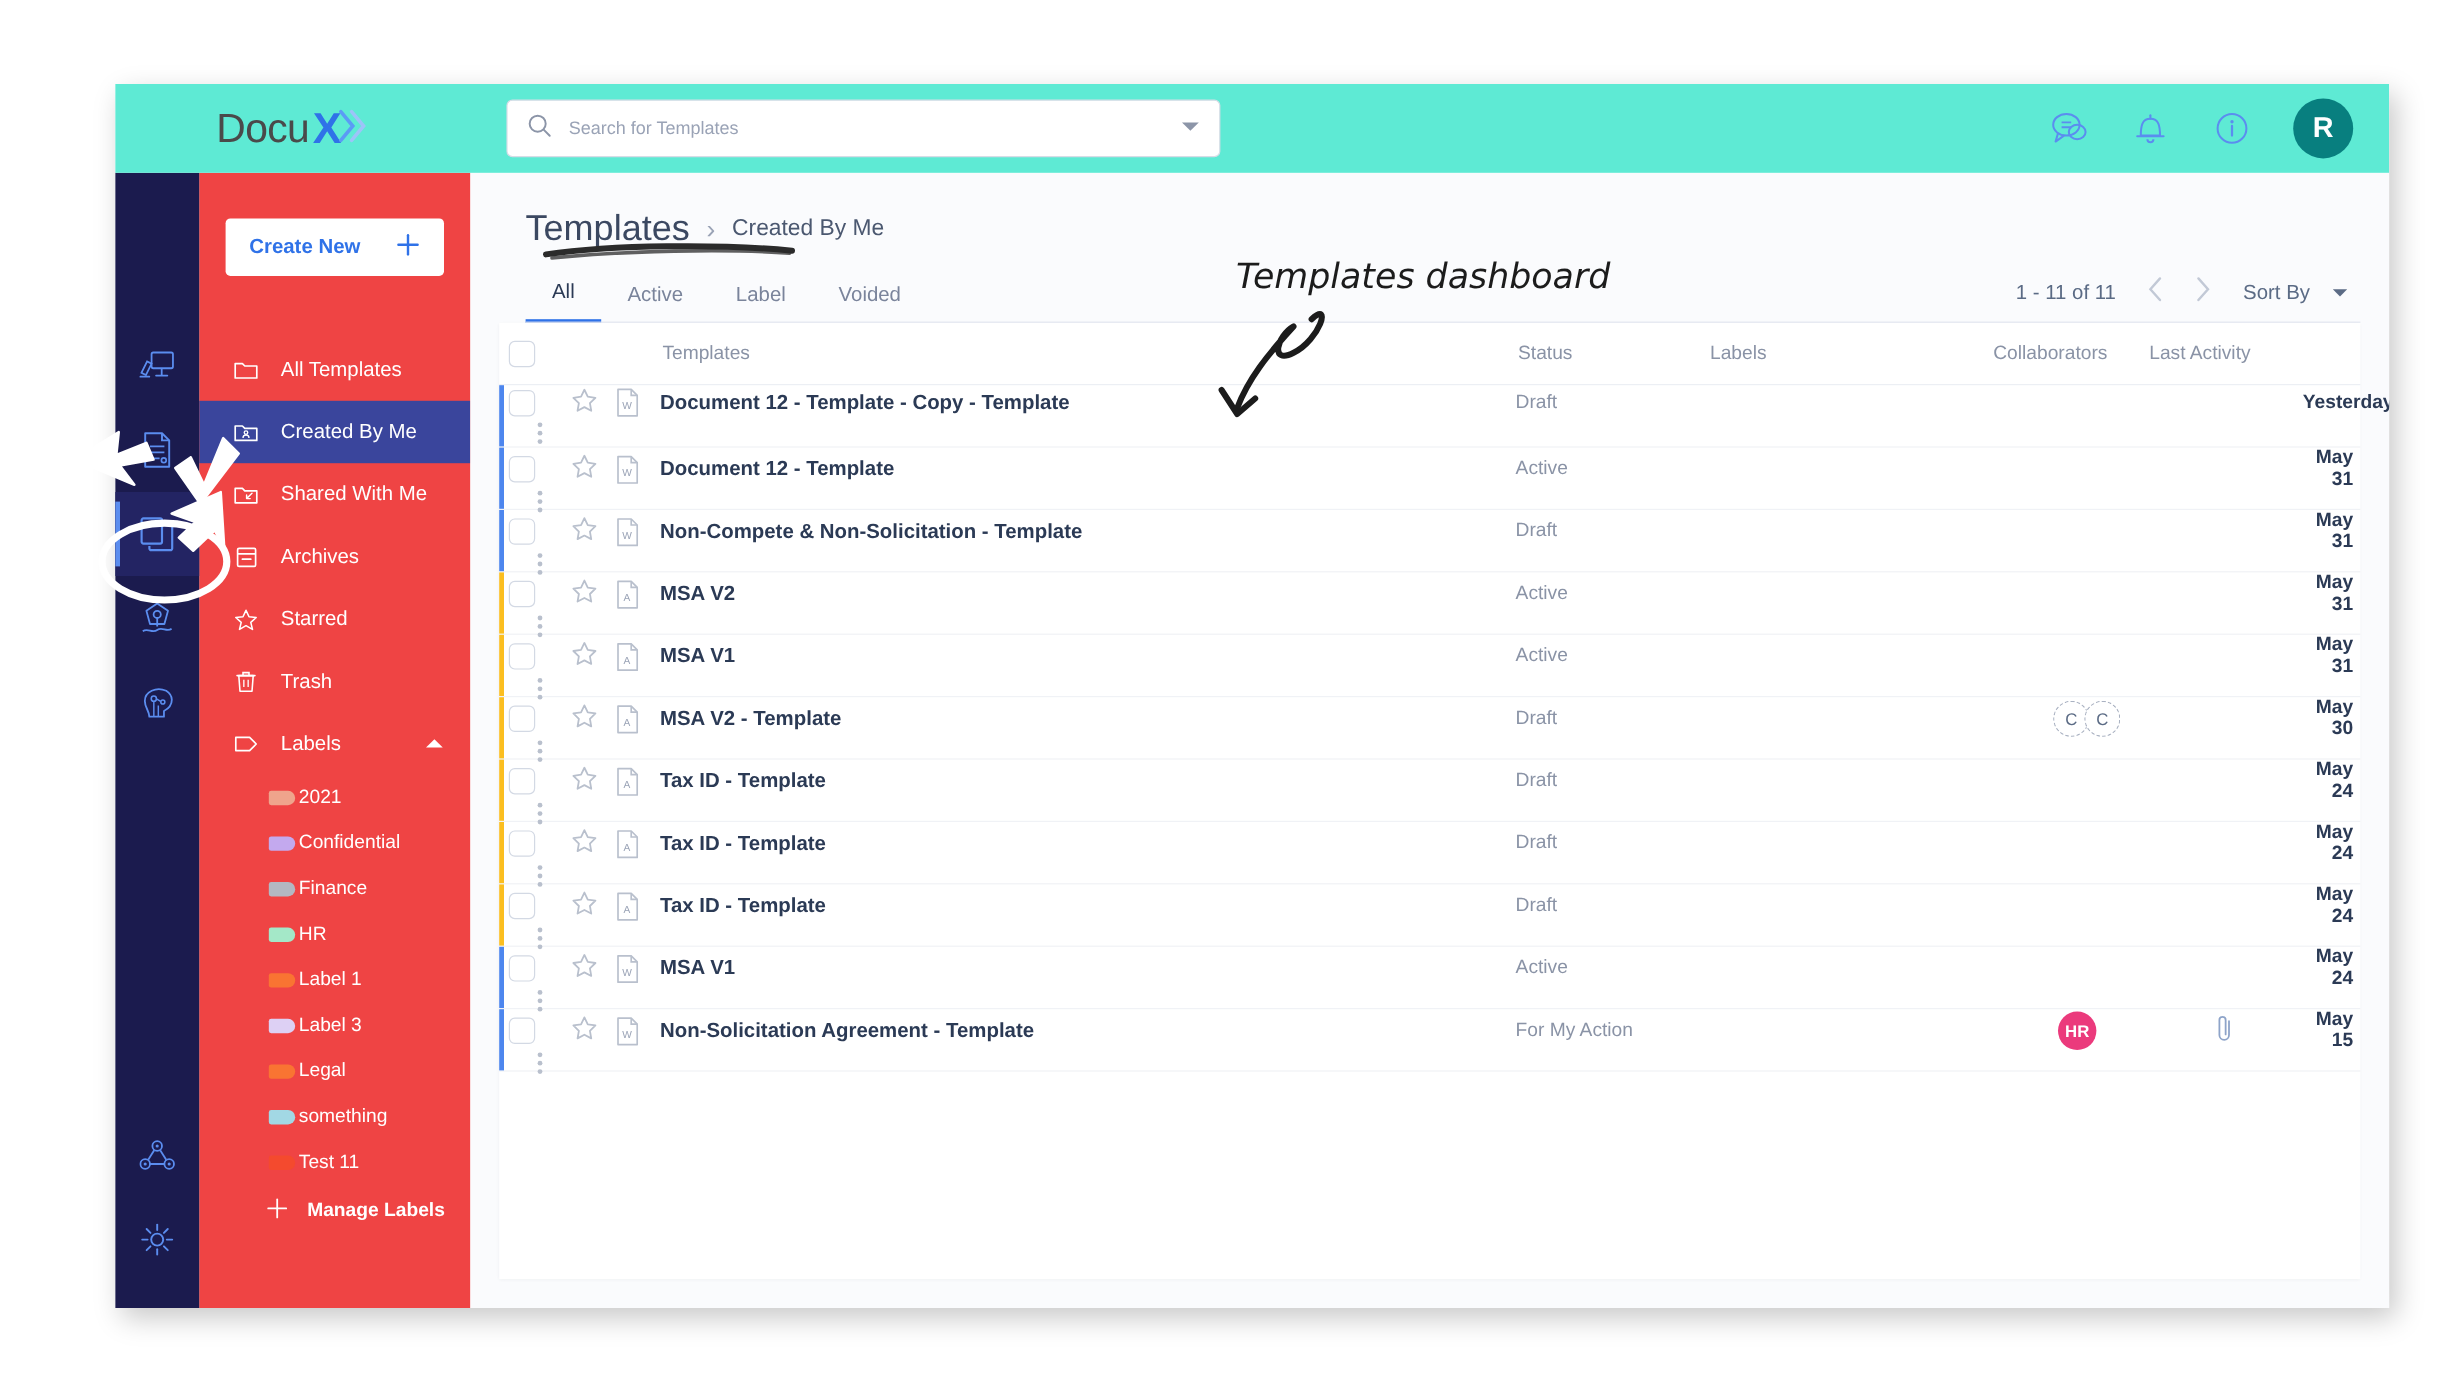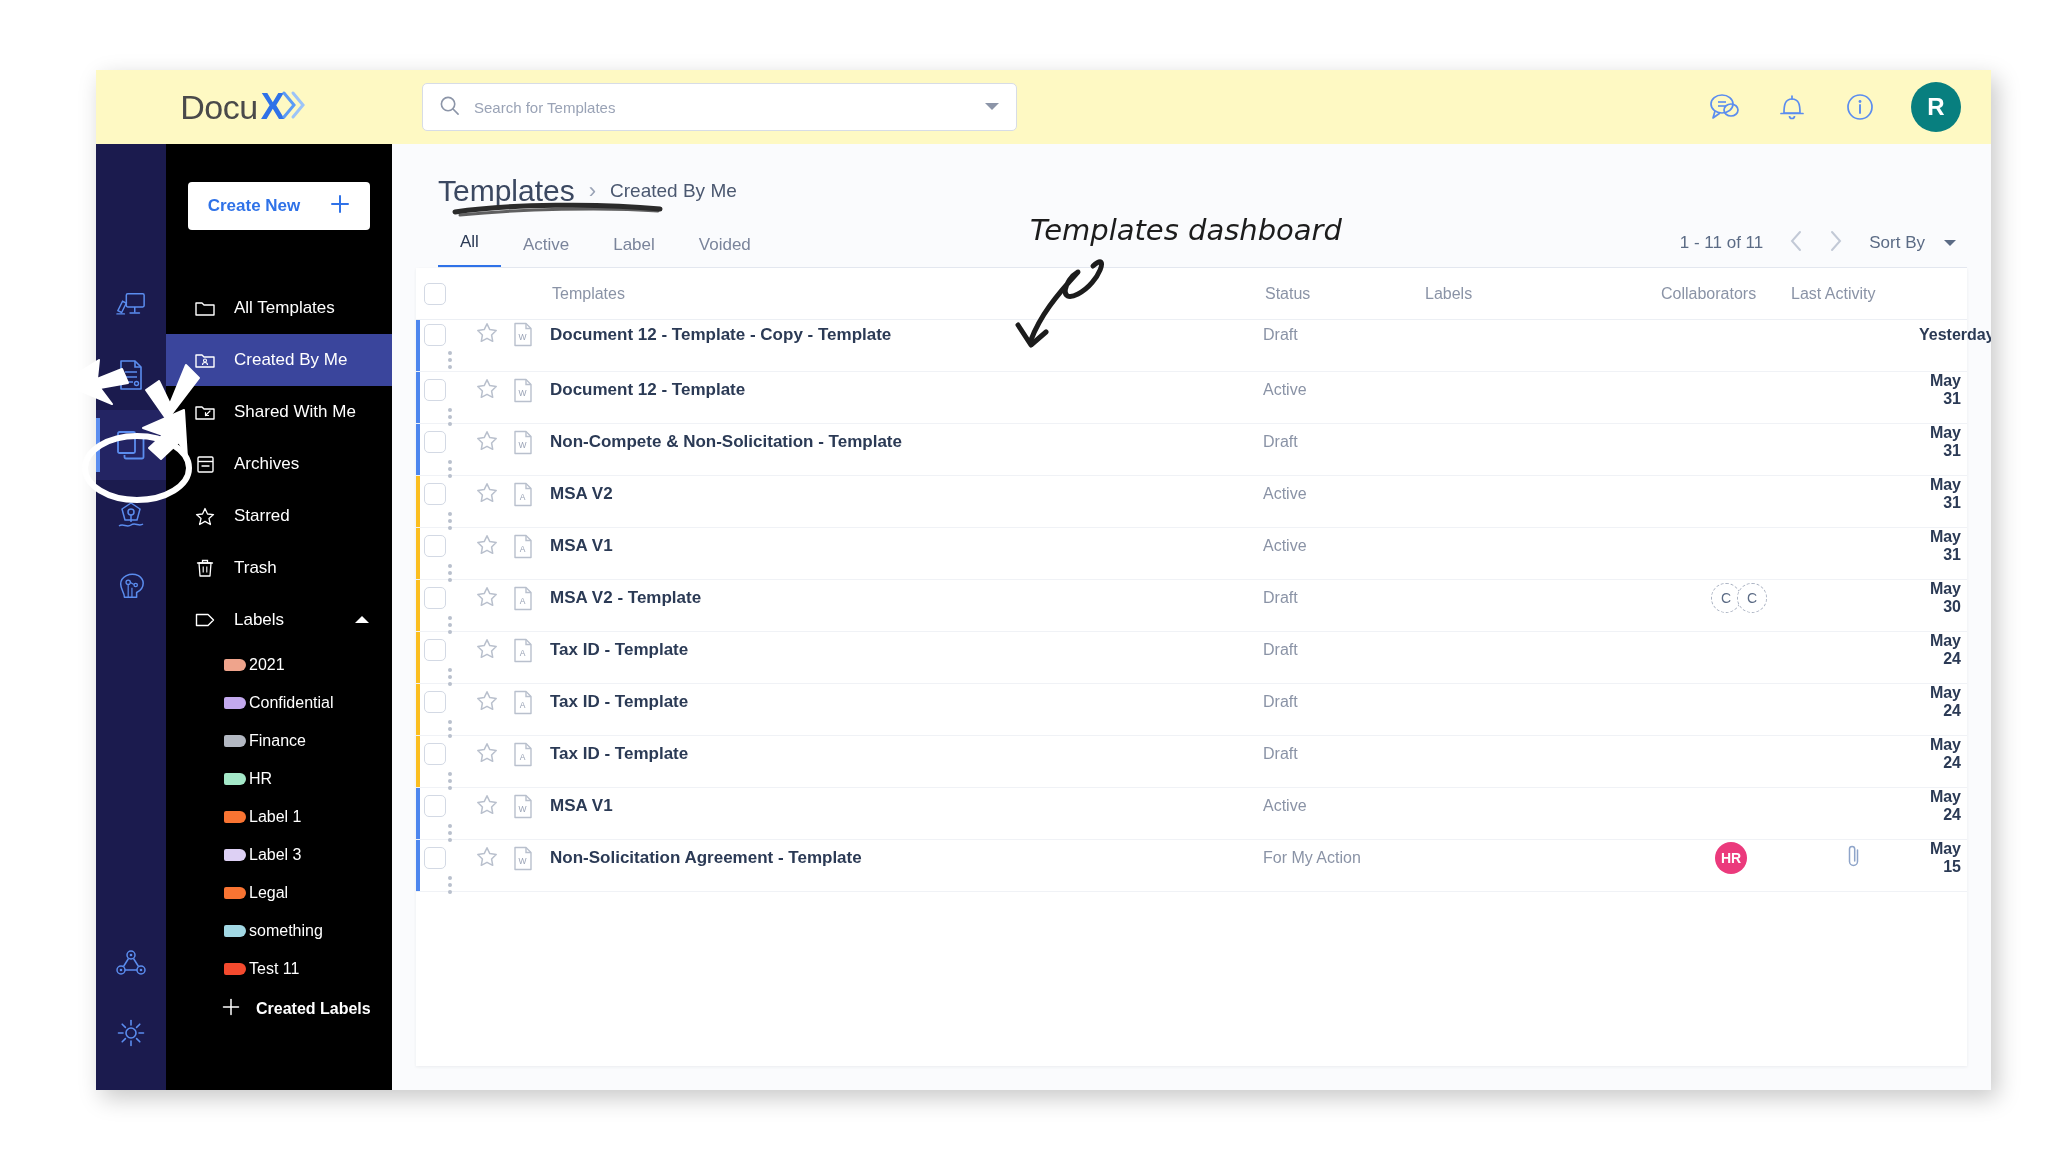--- a/index.html
+++ b/index.html
@@ -17,21 +17,21 @@
     width: 1895px; height: 1020px;
     background: #ffffff;
     box-shadow: 6px 8px 22px rgba(0,0,0,0.22);
     display: flex; flex-direction: column;
     overflow: hidden;
   }
 
   
   #topbar {
     height: 74px; min-height: 74px;
-    background: #fef9c3;
+    background: #5eead4;
     display: flex; align-items: center;
     padding: 0 30px 0 0;
     position: relative; z-index: 5;
   }
   #brand {
     width: 296px; display: flex; align-items: center;
     justify-content: center; height: 100%;
   }
   .logo-text {
     font-size: 34px; font-weight: 400; color: #4a4a4a;
@@ -83,21 +83,21 @@
   }
   .rail-item.active { background: #232463; }
   .rail-item.active::before {
     content: ''; position: absolute; left: 0; top: 8px; bottom: 8px;
     width: 4px; background: #5b8def;
   }
   #rail-bottom { margin-top: auto; padding-bottom: 22px; }
 
   
   #nav-panel {
-    width: 226px; background: #000000;
+    width: 226px; background: #ef4444;
     display: flex; flex-direction: column;
     padding-top: 38px; flex-shrink: 0;
     overflow: hidden;
   }
   #create-new-btn {
     margin: 0 22px 0 22px;
     height: 48px; background: #ffffff; border-radius: 4px;
     display: flex; align-items: center; justify-content: center;
     gap: 30px; cursor: pointer;
     color: #2f72e8; font-size: 17px; font-weight: 700;
@@ -509,21 +509,21 @@
           <span>Test 11</span>
         </div>
 
         <div id="manage-labels">
           <span>
             <svg width="18" height="18" viewBox="0 0 18 18">
               <line x1="9" y1="1.5" x2="9" y2="16.5" stroke="#fff" stroke-width="1.5" stroke-linecap="round"></line>
               <line x1="1.5" y1="9" x2="16.5" y2="9" stroke="#fff" stroke-width="1.5" stroke-linecap="round"></line>
             </svg>
           </span>
-          <span>Created Labels</span>
+          <span>Manage Labels</span>
         </div>
       </div>
     </div>
 
     <div id="main">
 
       <div id="crumb-row">
         <span id="page-title">Templates</span>
         <span class="crumb-sep">›</span>
         <span id="crumb-current">Created By Me</span>

